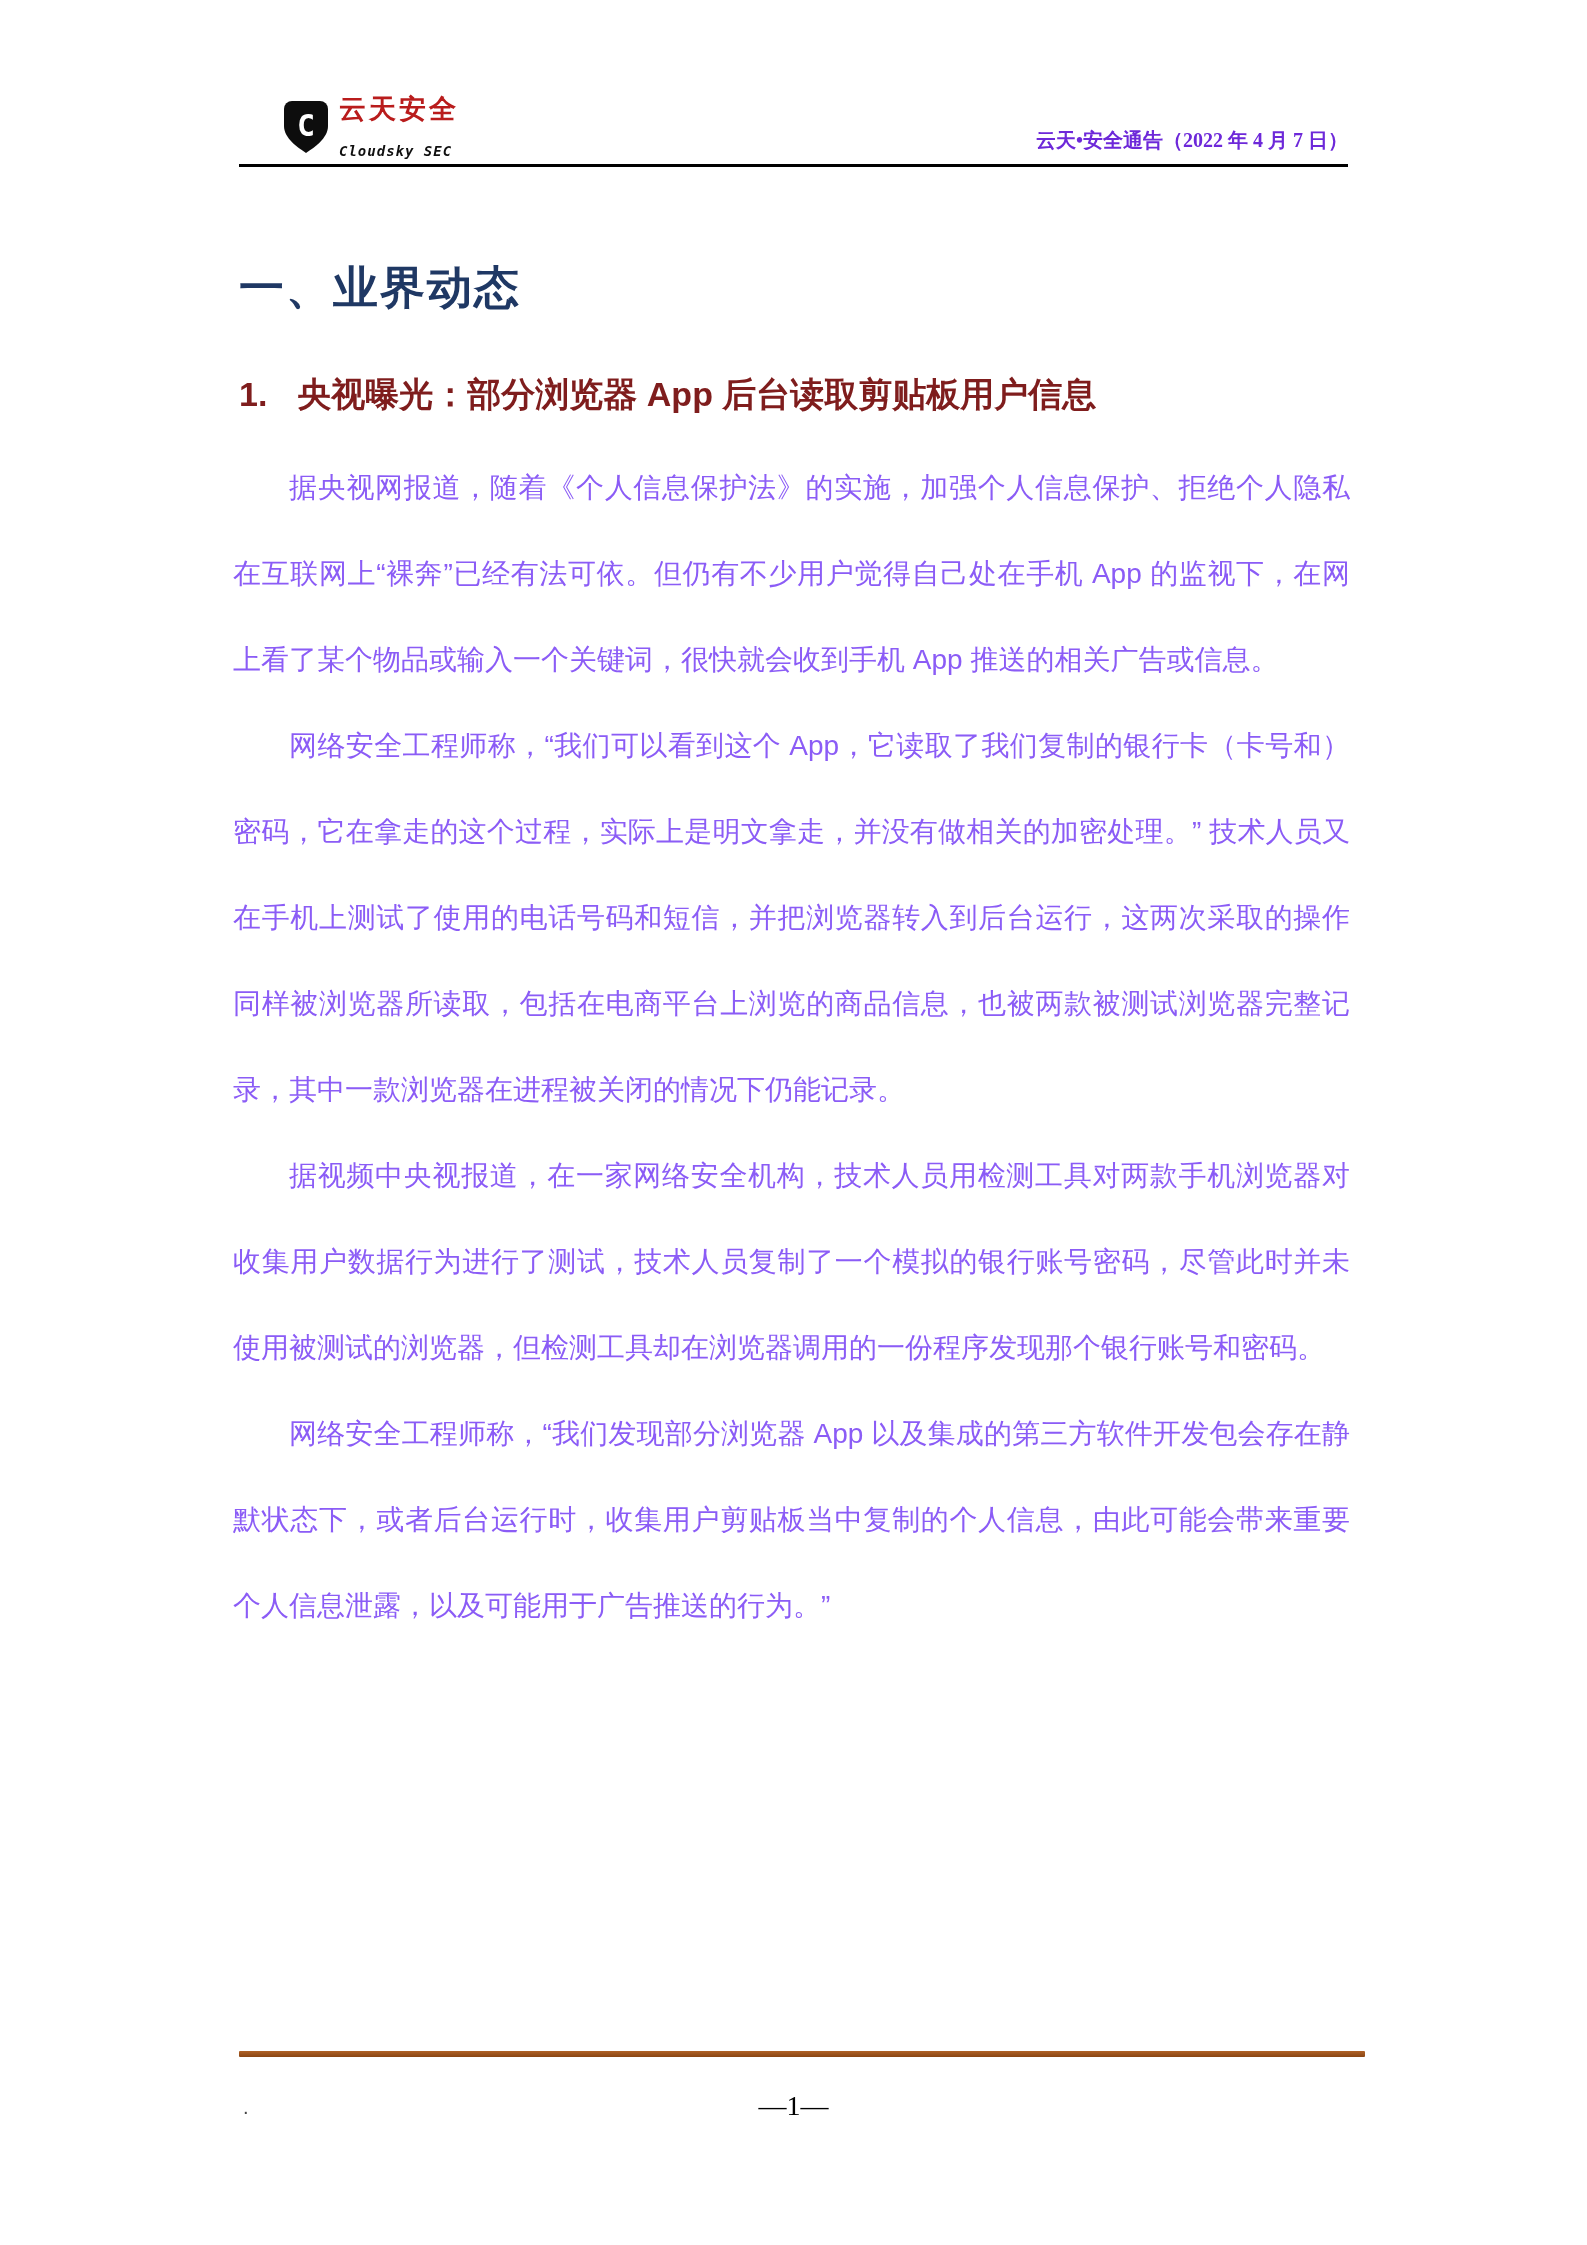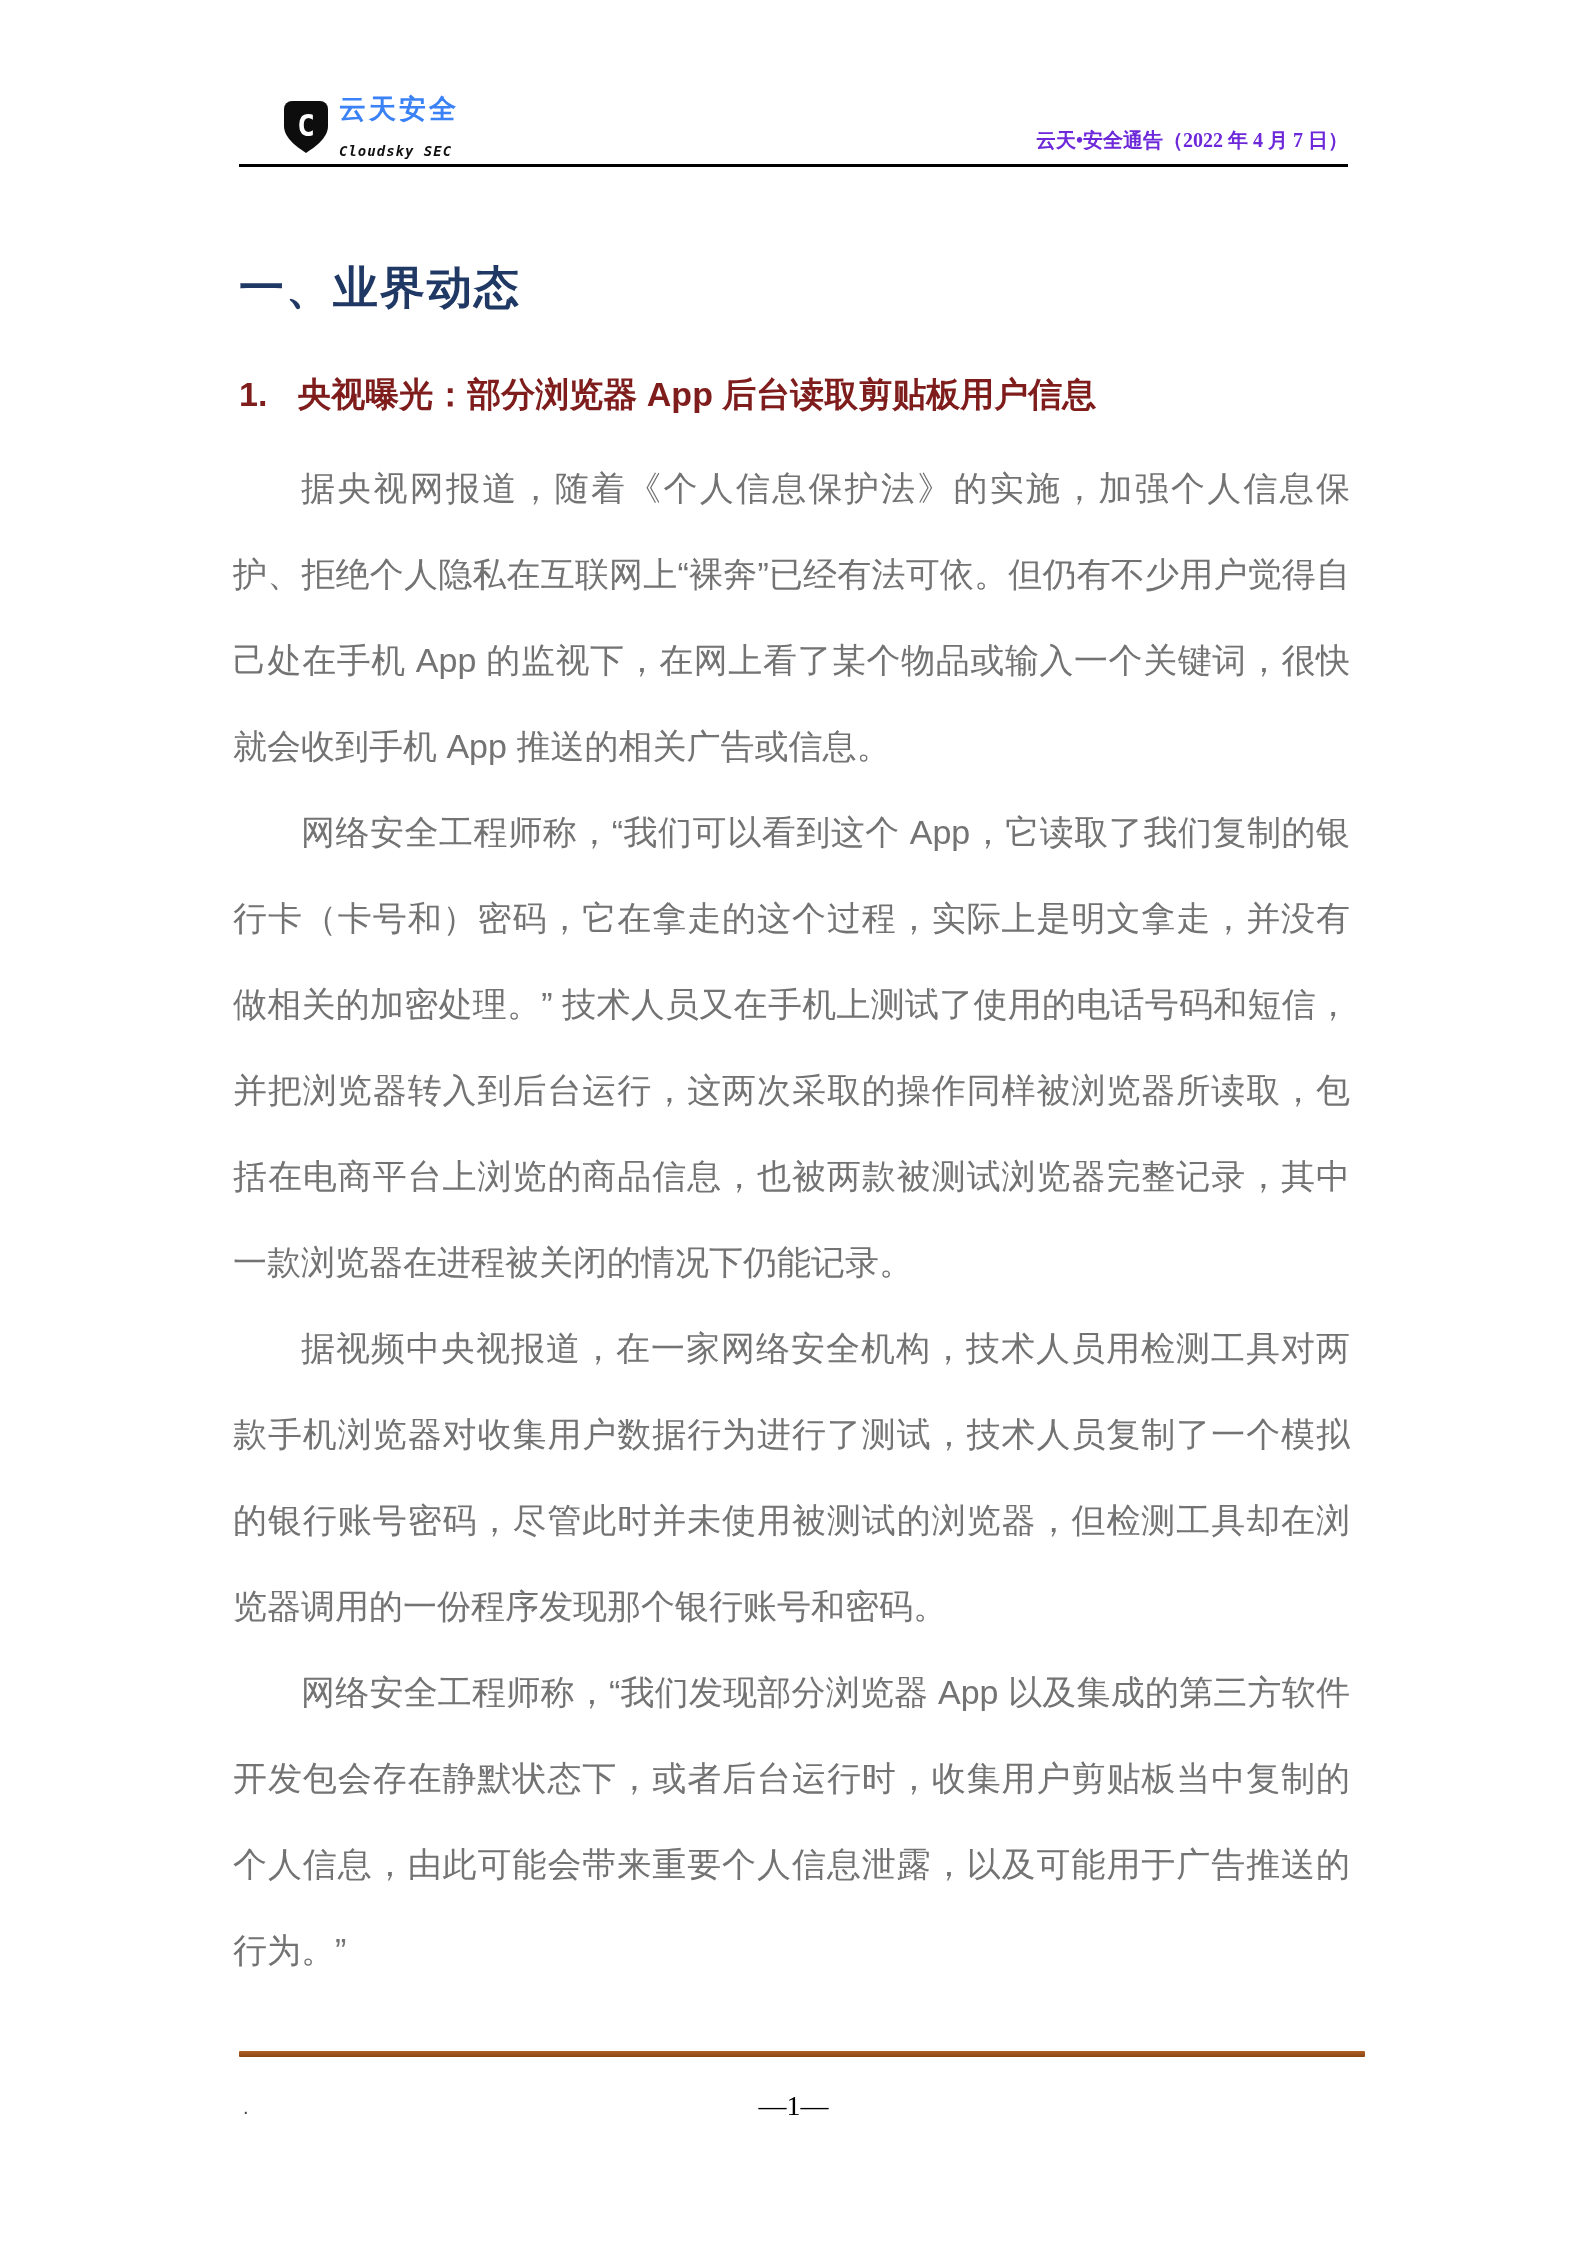--- a/index.html
+++ b/index.html
@@ -28,21 +28,21 @@
     align-items: center;
     gap: 10px;
     padding-left: 44px;
   }
   .logo svg { display: block; }
   .logo-text { line-height: 1; }
   .brand-cn {
     font-size: 27px;
     font-weight: bold;
     letter-spacing: 3px;
-    color: #3b82f6;
+    color: #b91c1c;
   }
   .brand-en {
     margin-top: 21px;
     font-size: 14px;
     font-weight: bold;
     font-style: italic;
     letter-spacing: 1px;
     color: #101010;
     font-family: "DejaVu Sans Mono", monospace;
   }
@@ -69,24 +69,24 @@
     font-size: 34px;
     line-height: 42px;
     font-weight: bold;
     color: #7f1d1d;
   }
   .article-heading .article-no { margin-right: 30px; }
 
   
   .body-text {
     margin: 30px 237px 0 233px;
-    font-size: 34px;
+    font-size: 28px;
     line-height: 86px;
     text-align: justify;
-    color: #737373;
+    color: #8b5cf6;
   }
   .body-text p {
     margin: 0;
     padding: 0;
     text-indent: 2em;
   }
 
   
   .footer-rule {
     position: absolute;

